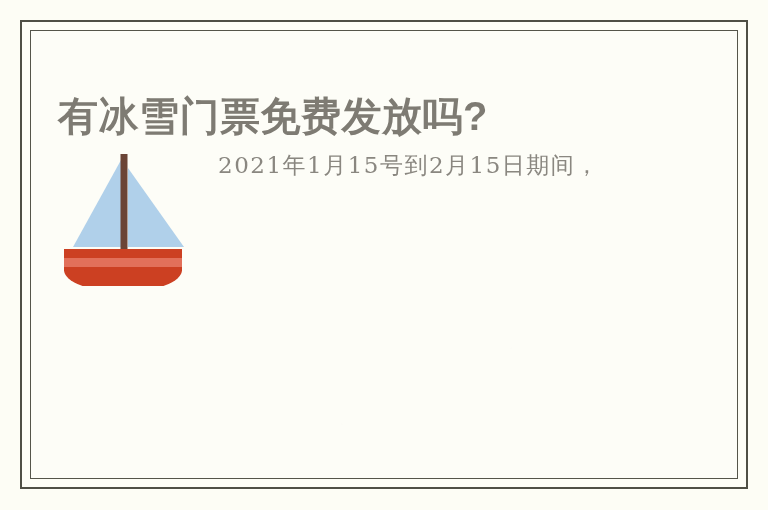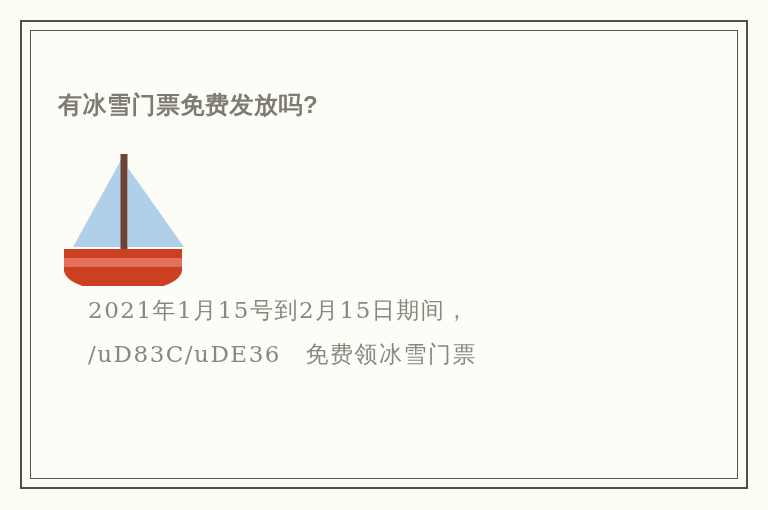--- a/index.html
+++ b/index.html
@@ -56,34 +56,34 @@
     height: 447px;
     box-sizing: border-box;
     background: transparent;
   }
 
   .article-title {
     position: absolute;
     left: 27px;
     top: 38px;
     font-family: "Liberation Sans", "DejaVu Sans", sans-serif;
-    font-size: 24px;
+    font-size: 40px;
     line-height: 40px;
     letter-spacing: 0.5px;
     color: #7e7b73;
     white-space: nowrap;
   }
 
   .article-body {
     position: absolute;
     left: 27px;
     top: 110px;
     width: 650px;
     display: flex;
-    flex-direction: column;
+    flex-direction: row;
     align-items: flex-start;
   }
 
   .sailboat-figure {
     width: 130px;
     min-width: 130px;
     height: 140px;
     position: relative;
     margin-top: 5px;
   }
@@ -147,20 +147,19 @@
 
           <rect x="6" y="112" width="118" height="9" fill="#e2705a"></rect>
 
           <path d="M6,121 L124,121 L124,124 A59,22 0 0 1 6,124 Z" fill="#cc4022"></path>
           <rect x="6" y="121" width="118" height="4" fill="#cc4022"></rect>
         </svg>
       </div>
 
       <div class="body-text">
         <div>2021年1月15号到2月15日期间，</div>
-        <div>/uD83C/uDE36　免费领冰雪门票</div>
       </div>
 
     </div>
 
   </div>
 
 </div>
 
 </body></html>

